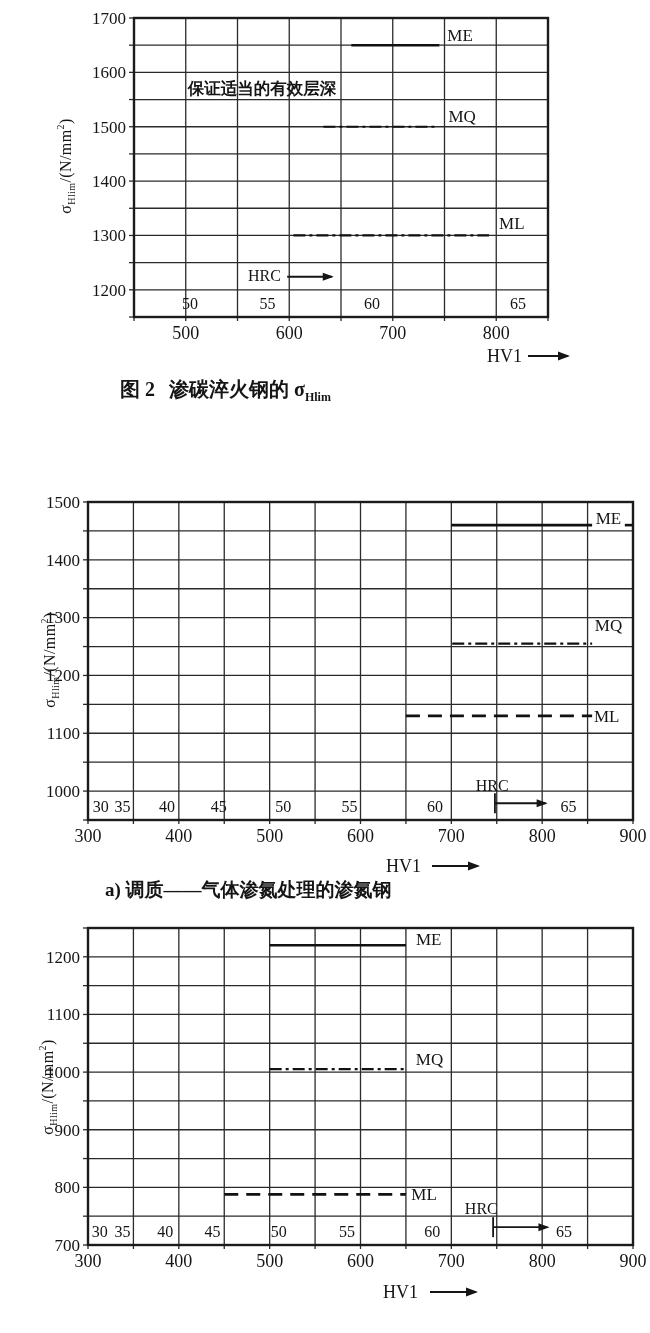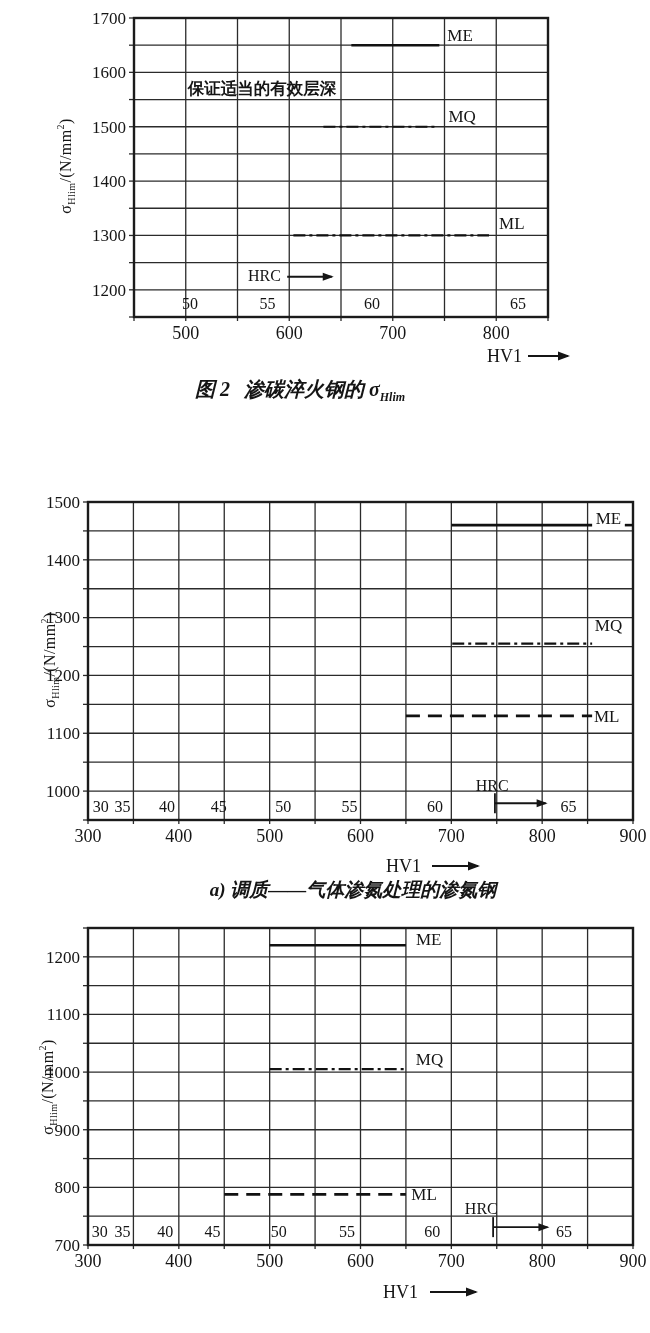--- a/index.html
+++ b/index.html
@@ -18,25 +18,25 @@
   .xtick{font-size:18px;}
   .hrc{font-size:16px;}
   .serieslabel{font-size:17px;}
   .note{font-size:16.5px;font-weight:700;}
   .ylabel{
     position:absolute;transform:translate(-50%,-50%) rotate(-90deg);
     font-size:16px;white-space:nowrap;letter-spacing:.4px;
   }
   .ylabel sub{font-size:10px;}
   .ylabel sup{font-size:10px;}
-  .caption{position:absolute;text-align:center;font-weight:700;white-space:nowrap;font-style:italic;}
+  .caption{position:absolute;font-weight:700;white-space:nowrap;}
   .caption-fig2{left:120px;top:376px;width:360px;font-size:20px;}
   .caption-fig2 .gap{display:inline-block;width:14px;}
   .caption-fig2 sub{font-size:12px;}
-  .caption-a{left:118px;top:877px;width:470px;font-size:19px;}
+  .caption-a{left:105px;top:877px;width:470px;font-size:19px;}
   .caption-b{left:105px;top:1306px;width:470px;font-size:19px;}
 </style>
 </head>
 <body>
 
 <div class="page">
 
   <svg class="charts" id="charts" viewBox="0 0 650 1333">
       <g>
         <line x1="134" y1="18" x2="134" y2="317" class="grid"></line>

